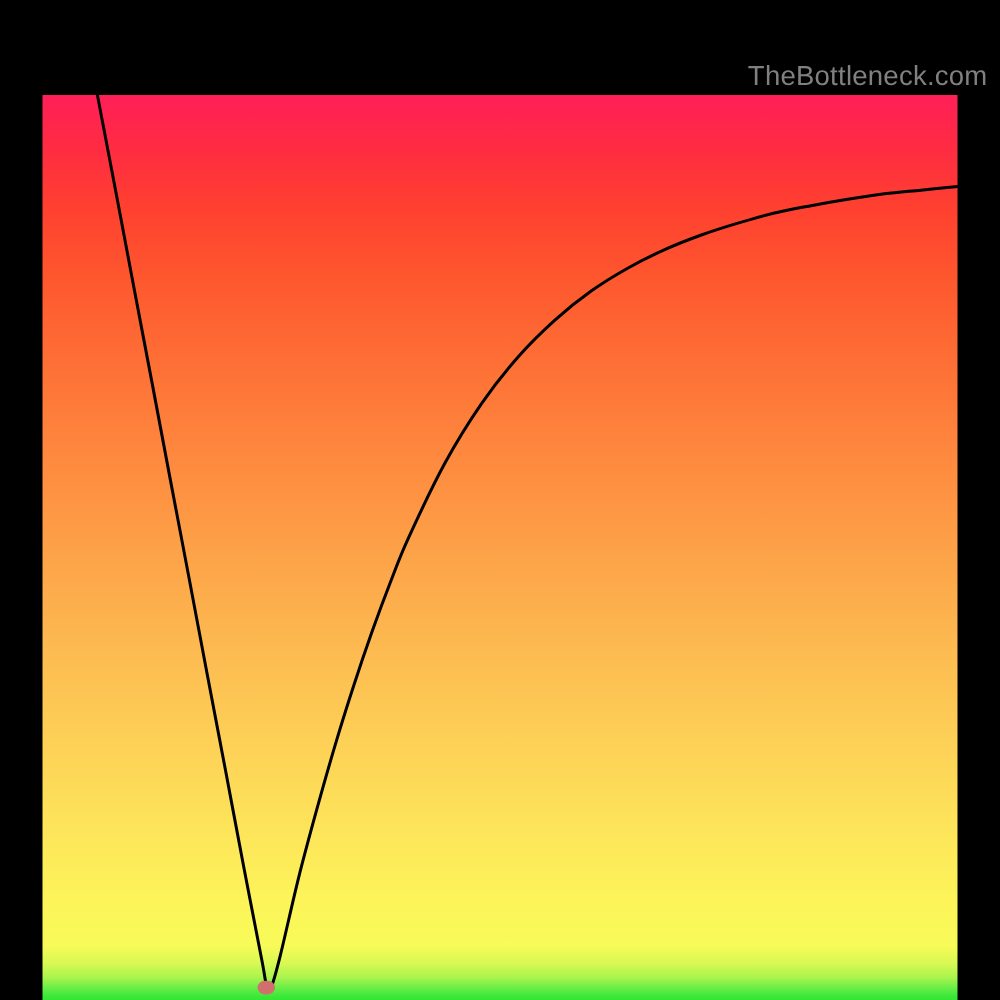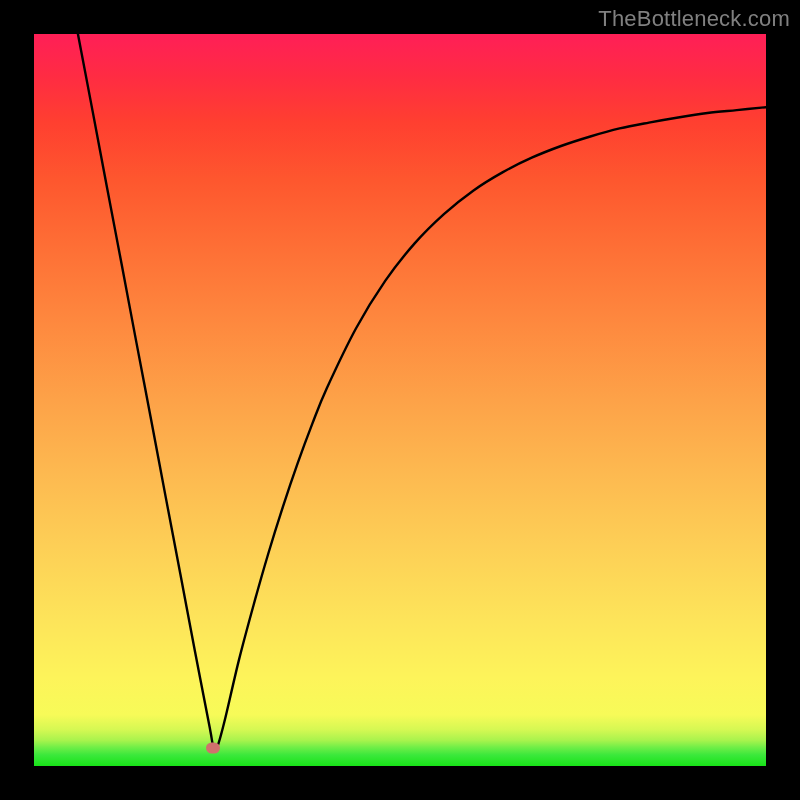--- a/index.html
+++ b/index.html
@@ -9,20 +9,21 @@
     height: 800px;
     background: #000;
     overflow: hidden;
     font-family: Arial, Helvetica, sans-serif;
   }
   .outer {
     position: relative;
     width: 800px;
     height: 649px;
     background: #000;
+    margin-top: 42px;
   }
   .plot-area {
     position: absolute;
     left: 34px;
     top: 34px;
     width: 732px;
     height: 732px;
     
     background: linear-gradient(to top,
       #18e318 0%,

